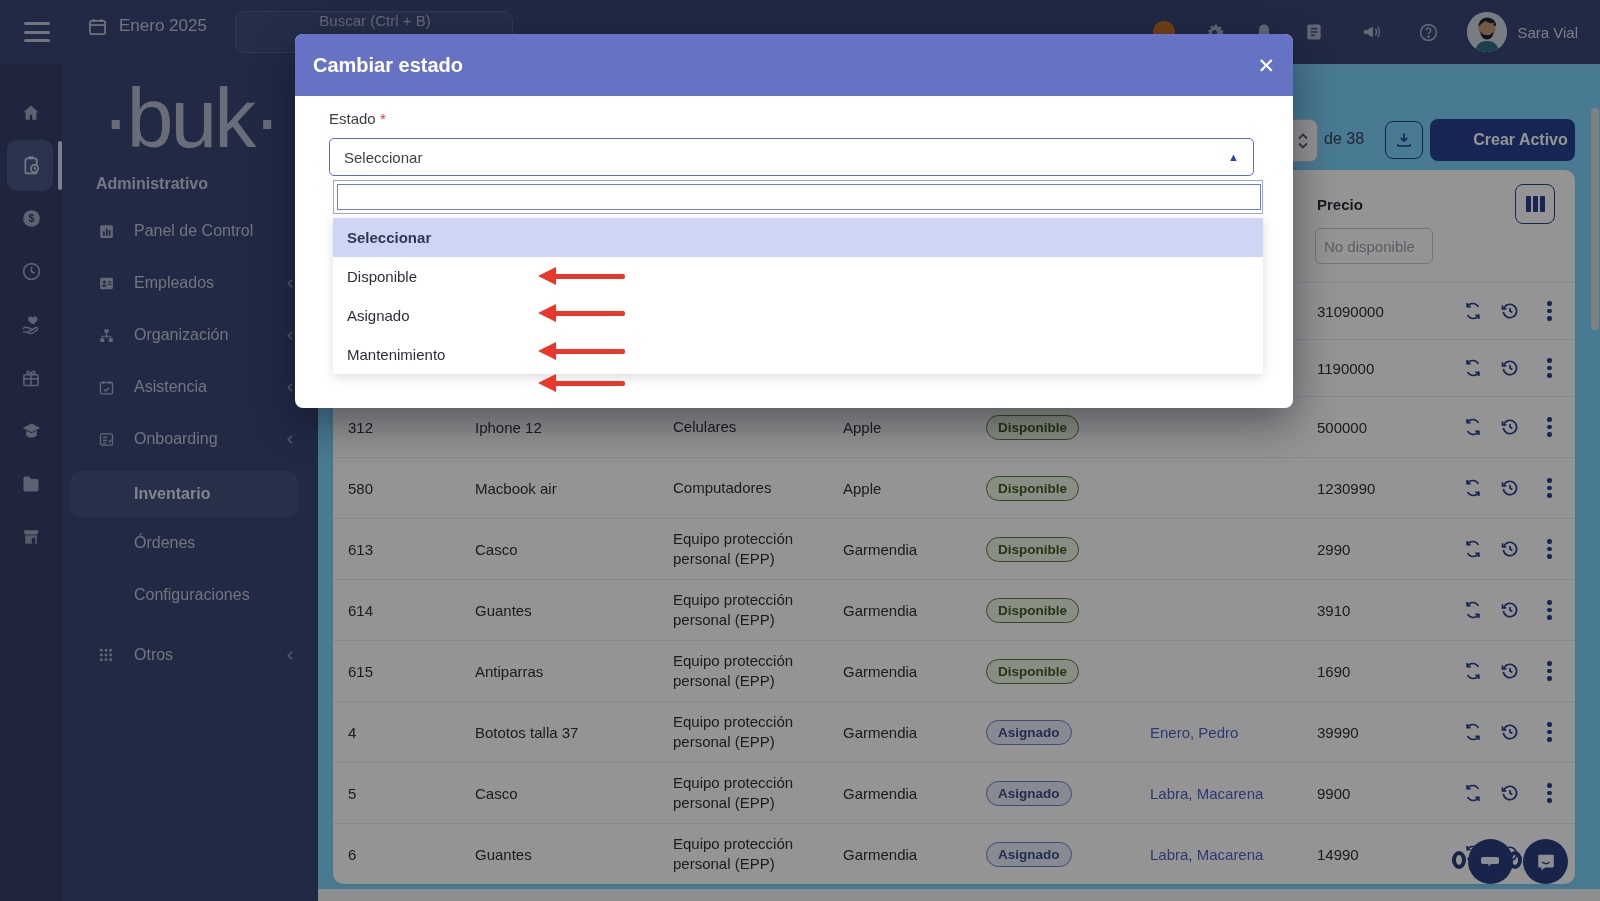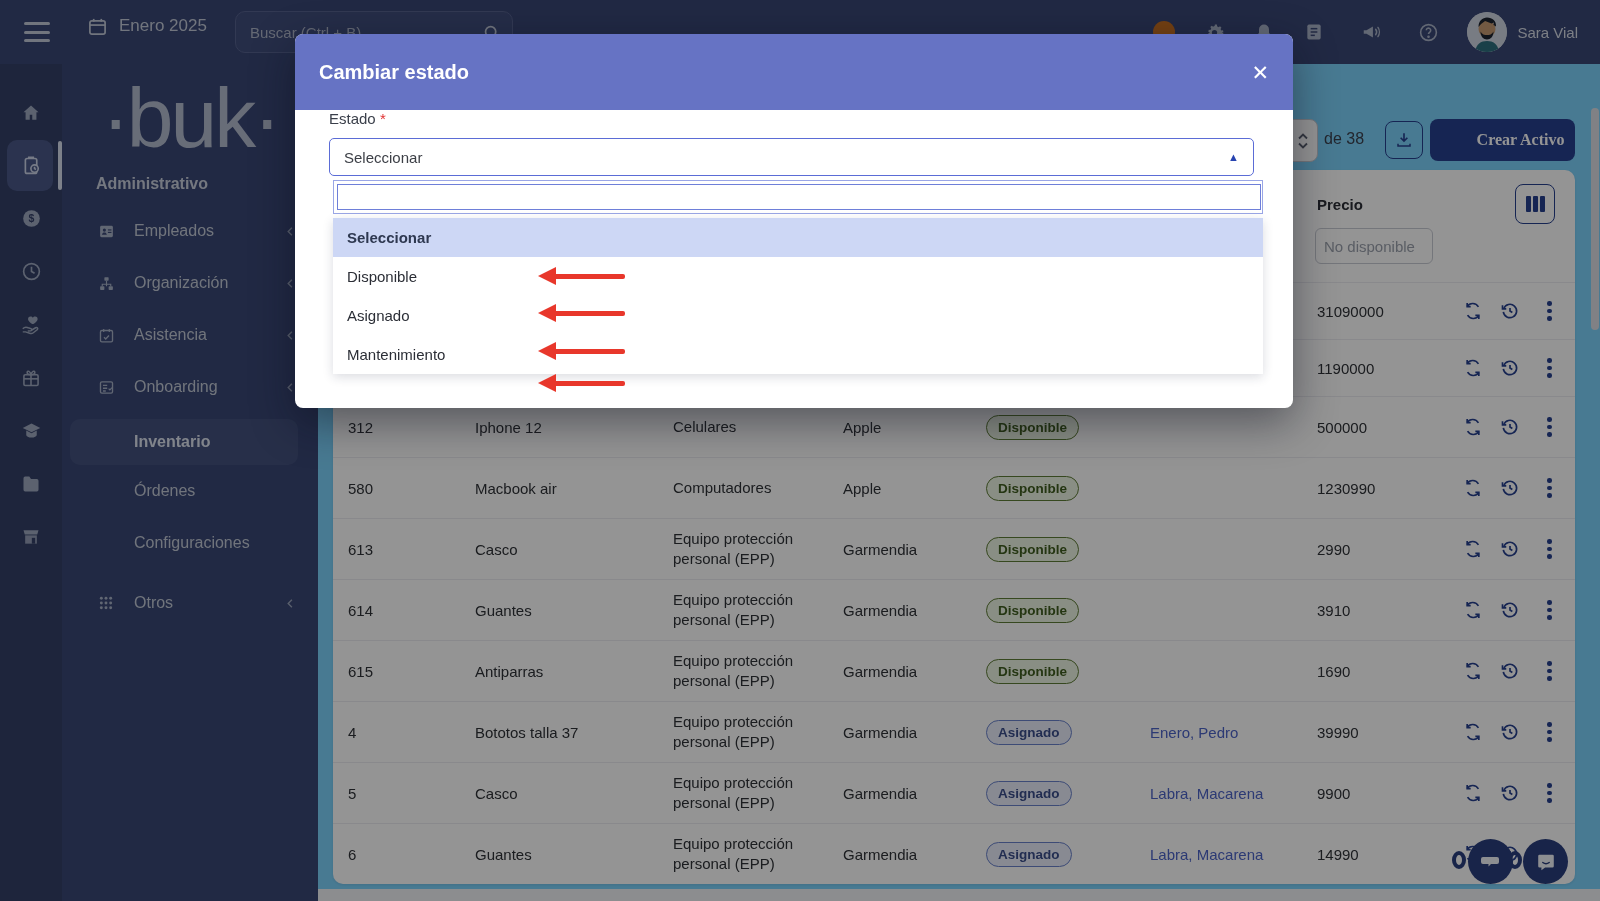--- a/index.html
+++ b/index.html
@@ -8,21 +8,21 @@
   .stage { position:relative; width:1600px; height:901px; background:#f2f3f7; overflow:hidden; }
 
   
   .topbar { position:absolute; left:0; top:0; width:1600px; height:64px; background:#3a4775; z-index:10; }
   .hamburger { position:absolute; left:24px; top:22px; width:26px; height:20px; display:flex;
     flex-direction:column; justify-content:space-between; cursor:pointer; }
   .hamburger span { display:block; height:3px; border-radius:2px; background:#c3cad9; }
   .tb-date { position:absolute; left:88px; top:16px; display:flex; align-items:center; gap:12px;
     color:#c3cad9; font-size:17px; }
   .searchbox { position:absolute; left:235px; top:11px; width:278px; height:42px; background:#414e7c;
-    border:1px solid #56638f; border-radius:10px; display:flex; align-items:center; padding:0 12px 0 14px; }
+    border:1px solid #56638f; border-radius:10px; display:flex; align-items:center; padding:0 12px 0 14px;flex-direction:column; }
   .searchbox .ph { color:#aeb6c9; font-size:15px; flex:1; white-space:nowrap; overflow:hidden; }
   .tb-right { position:absolute; right:0; top:0; height:64px; display:flex; align-items:center; }
   .tb-ic { width:50px; display:flex; justify-content:center; align-items:center; color:#aab3c8; cursor:pointer; }
   .streak-dot { width:22px; height:22px; border-radius:50%; background:#c76f1f; }
   .avatar { width:40px; height:40px; border-radius:50%; background:#cfd6e2; overflow:hidden;
     margin:0 10px 0 14px; flex:none; cursor:pointer; }
   .tb-user { color:#d6dbe6; font-size:15px; margin-right:22px; cursor:pointer; }
 
   
   .rail { position:absolute; left:0; top:64px; width:62px; height:837px; background:#344068; z-index:9; }
@@ -57,21 +57,21 @@
   .main { position:absolute; left:318px; top:52px; width:1282px; height:837px; background:#7dd3fc; z-index:1; }
   .pagesize { position:absolute; left:912px; top:67px; width:88px; height:43px; background:#fff;
     border:1px solid #c9ccd4; border-radius:8px; display:flex; align-items:center;
     justify-content:flex-end; padding-right:8px; color:#5b6170; }
   .of-total { position:absolute; left:1006px; top:78px; font-size:16px; color:#3c4250; }
   .dl-btn { position:absolute; left:1067px; top:69px; width:38px; height:38px; border:1.5px solid #27408f;
     border-radius:8px; background:transparent; display:flex; align-items:center; justify-content:center;
     color:#27408f; cursor:pointer; }
   .create-btn { position:absolute; left:1112px; top:67px; width:145px; height:42px; background:#27408f;
     border:none; border-radius:8px; color:#fff; font-size:16px; font-weight:bold; cursor:pointer;
-    font-family:Liberation Serif, serif;padding-left:36px; }
+    font-family:Liberation Sans, sans-serif;padding-left:36px; }
 
   .card { position:absolute; left:15px; top:118px; width:1242px; height:714px; background:#fff;
     border-radius:10px; box-shadow:0 1px 3px rgba(20,24,40,.10); overflow:hidden; }
   .card-head { position:relative; height:112px; }
   .price-h { position:absolute; left:984px; top:26px; font-size:15px; font-weight:bold; color:#2b2e36; }
   .price-filter { position:absolute; left:982px; top:58px; width:118px; height:36px;
     border:1px solid #c9ccd4; border-radius:6px; display:flex; align-items:center; padding:0 8px;
     color:#9ba1ad; font-size:15px; overflow:hidden; white-space:nowrap; cursor:pointer; }
   .col-btn { position:absolute; right:20px; top:14px; width:40px; height:40px; border:1.5px solid #27408f;
     border-radius:8px; background:#fff; display:flex; align-items:center; justify-content:center;
@@ -99,22 +99,22 @@
     border-radius:4px; z-index:5; }
   .chat-btn { position:absolute; width:45px; height:45px; border-radius:50%; background:#2a3e7e;
     display:flex; align-items:center; justify-content:center; z-index:6; cursor:pointer; color:#f2f4fa; }
   .chat-ear { position:absolute; width:14px; height:18px; border:4px solid #2a3e7e; border-radius:50%;
     z-index:5; background:transparent; }
 
   
   .overlay { position:absolute; inset:0; background:rgba(0,0,0,.42); z-index:40; }
   .modal { position:absolute; left:295px; top:34px; width:998px; height:374px; background:#fff;
     border-radius:8px; box-shadow:0 14px 44px rgba(8,10,24,.45); z-index:50; overflow:hidden; }
-  .modal-head { height:76px; background:#6673c4; display:flex; align-items:center;
-    padding:0 24px; color:#fff; }
+  .modal-head { height:62px; background:#6673c4; display:flex; align-items:center;
+    padding:0 18px; color:#fff; }
   .modal-title { font-size:20px; font-weight:bold; flex:1; }
   .modal-close { font-size:21px; cursor:pointer; color:#fff; line-height:1; }
   .fld-label { position:absolute; left:34px; top:76px; font-size:15px; color:#3a3f4a; }
   .fld-label .req { color:#e03131; }
   .select-ctl { position:absolute; left:34px; top:104px; width:925px; height:38px; background:#fff;
     border:1px solid #5b6cd6; border-radius:5px; display:flex; align-items:center;
     padding:0 14px; font-size:15px; color:#3c3f46; cursor:pointer; }
   .select-ctl .caret { margin-left:auto; font-size:11px; color:#2743b0; }
   .dd-search { position:absolute; left:38px; top:146px; width:930px; height:34px;
     border:1px solid #9aa6e6; background:#fff; }
@@ -278,20 +278,31 @@
     </div>
   </div>
 
   <div class="sidebar">
     <div class="logo">·buk·</div>
     <div class="sb-section">Administrativo</div>
     <div class="menu" id="menu">
         <div class="menu-item">
           <span class="mi-ic">
             <svg width="17" height="17" viewBox="0 0 24 24" fill="currentColor">
+              <rect x="3" y="3" width="18" height="18" rx="2"></rect>
+              <rect x="7" y="12" width="2.6" height="6" fill="#3a4775"></rect>
+              <rect x="11" y="8" width="2.6" height="10" fill="#3a4775"></rect>
+              <rect x="15" y="10" width="2.6" height="8" fill="#3a4775"></rect>
+            </svg>
+          </span>
+          <span class="mi-label">Panel de Control</span>
+        </div>
+        <div class="menu-item">
+          <span class="mi-ic">
+            <svg width="17" height="17" viewBox="0 0 24 24" fill="currentColor">
               <rect x="3" y="4" width="18" height="16" rx="2"></rect>
               <circle cx="9" cy="10" r="2.2" fill="#3a4775"></circle>
               <path d="M5.5 16.5c.5-2.2 2-3 3.5-3s3 .8 3.5 3z" fill="#3a4775"></path>
               <rect x="14" y="9" width="5" height="1.6" fill="#3a4775"></rect>
               <rect x="14" y="12.5" width="5" height="1.6" fill="#3a4775"></rect>
             </svg>
           </span>
           <span class="mi-label">Empleados</span>
           <span class="mi-ch">
             <svg width="11" height="11" viewBox="0 0 24 24" fill="none" stroke="currentColor" stroke-width="3">

